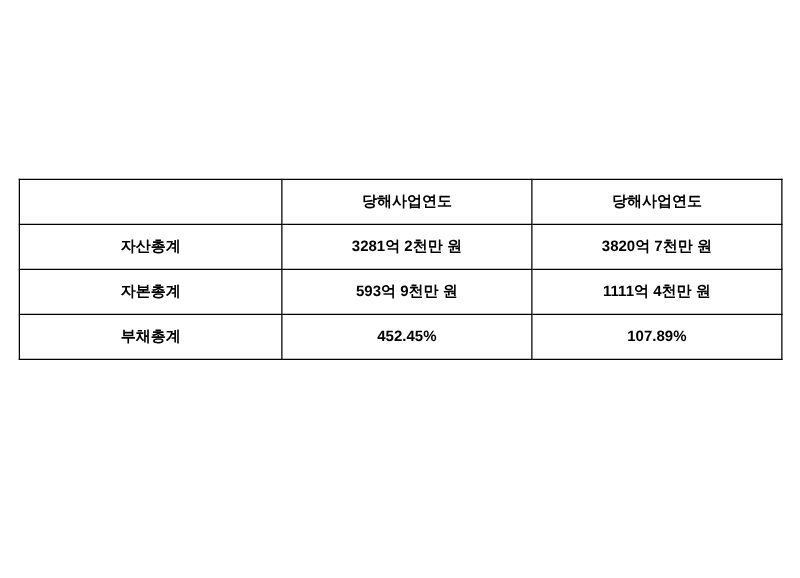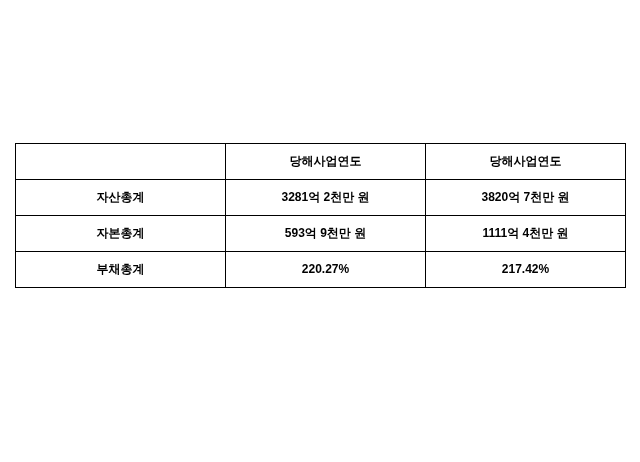--- a/index.html
+++ b/index.html
@@ -71,19 +71,19 @@
           <td>3281억 2천만 원</td>
           <td>3820억 7천만 원</td>
         </tr>
         <tr>
           <td>자본총계</td>
           <td>593억 9천만 원</td>
           <td>1111억 4천만 원</td>
         </tr>
         <tr>
           <td>부채총계</td>
-          <td>220.27%</td>
-          <td>217.42%</td>
+          <td>452.45%</td>
+          <td>107.89%</td>
         </tr>
       </tbody>
     </table>
   </div>
 </div>
 
 </body></html>

